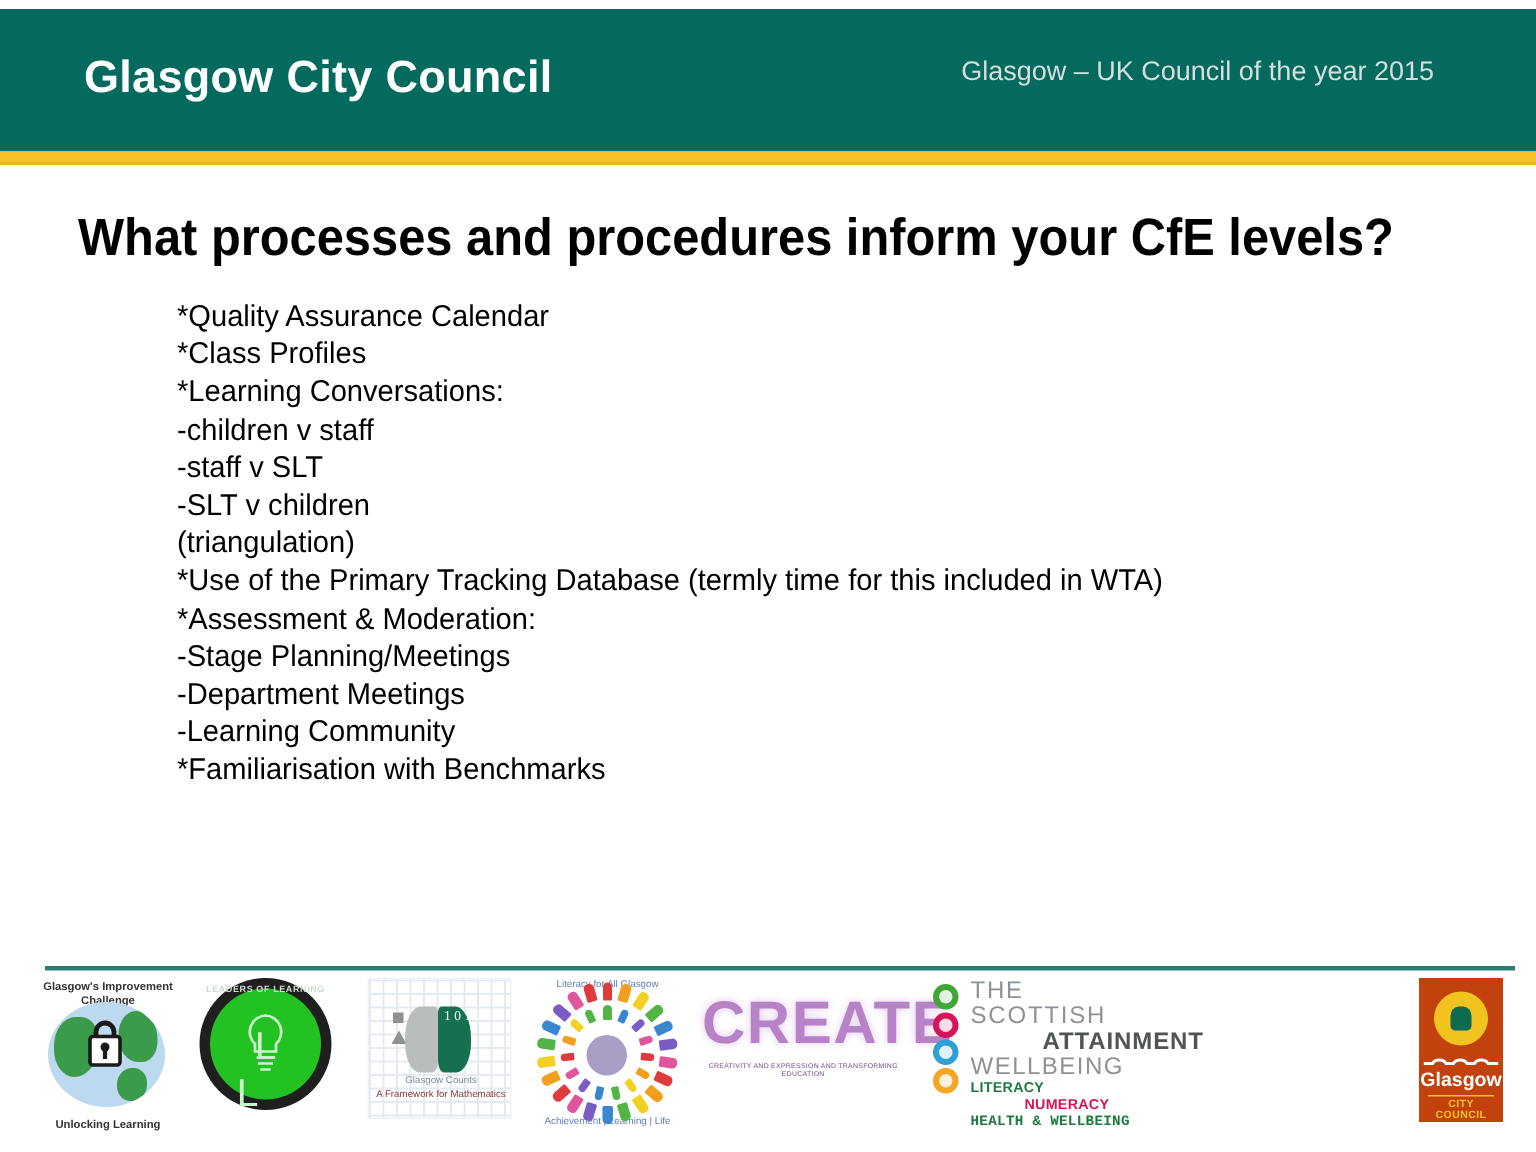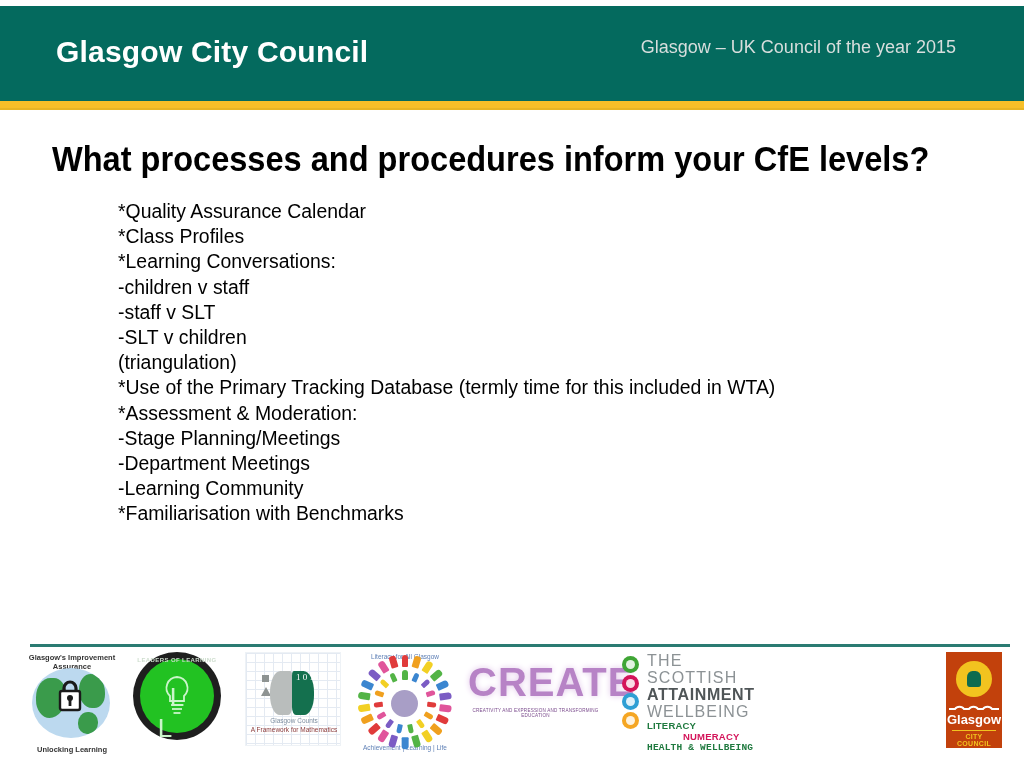--- a/index.html
+++ b/index.html
@@ -282,21 +282,21 @@
   .sac-dot::after {
     content: "";
     position: absolute;
     left: 4px; top: 4px;
     width: 9px; height: 9px;
     border-radius: 50%;
     background: rgba(255,255,255,0.85);
   }
   .sac-text { position: absolute; left: 25px; top: 0; width: 123px; }
   .sac-l1 { font-size: 16px; color: #8c9295; letter-spacing: 1.2px; line-height: 17px; }
-  .sac-l2 { font-size: 16px; font-weight: bold; color: #4f5557; letter-spacing: 0.6px; line-height: 17px; }
+  .sac-l2 { font-size: 16px; font-weight: bold; color: #4f5557; letter-spacing: 0.6px; line-height: 17px; margin-left: 48px; }
   .sac-l3 { font-size: 16px; color: #8c9295; letter-spacing: 1px; line-height: 17px; }
   .sac-l4 { font-size: 9.5px; font-weight: bold; line-height: 11px; letter-spacing: 0.2px; }
   .sac-l5 { font-size: 9.5px; font-weight: bold; line-height: 11px; color: #1f7a3f; letter-spacing: 0.2px; font-family: Liberation Mono, monospace; }
   .sac-lit { color: #1f7a3f; }
   .sac-num { color: #d4145a; padding-left: 36px; }
 
   
   .logo-pepass { left: 772px; width: 152px; height: 96px; }
   .pepass-banner {
     position: relative;
@@ -407,21 +407,21 @@
     <div class="body-line">-Learning Community</div>
     <div class="body-line">*Familiarisation with Benchmarks</div>
   </div>
 
   <div class="footer-rule"></div>
 
   <div class="logo-strip">
 
     <div class="logo logo-globe">
       <div class="globe-wrap">
-        <div class="globe-arc-top">Glasgow's Improvement Assurance</div>
+        <div class="globe-arc-top">Glasgow's Improvement Challenge</div>
         <div class="globe-ball">
           <div class="globe-land-a"></div>
           <div class="globe-land-b"></div>
           <div class="globe-land-c"></div>
         </div>
         <svg class="globe-lock" viewBox="0 0 24 34">
           <path d="M6 14 V10 a6 6 0 0 1 12 0 v4" fill="none" stroke="#1a1a1a" stroke-width="3.2"></path>
           <rect x="2" y="13" width="20" height="19" rx="2" fill="#ffffff" stroke="#1a1a1a" stroke-width="2.4"></rect>
           <circle cx="12" cy="20" r="3" fill="#1a1a1a"></circle>
           <rect x="10.6" y="21" width="2.8" height="7" fill="#1a1a1a"></rect>

